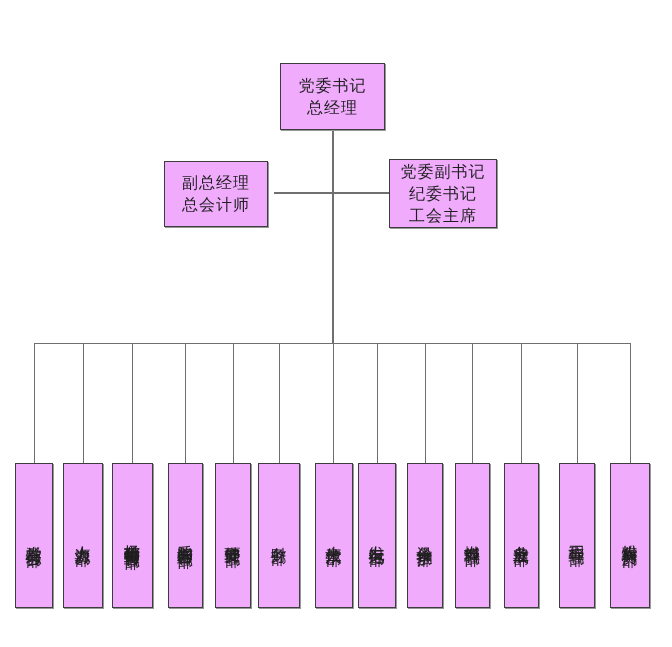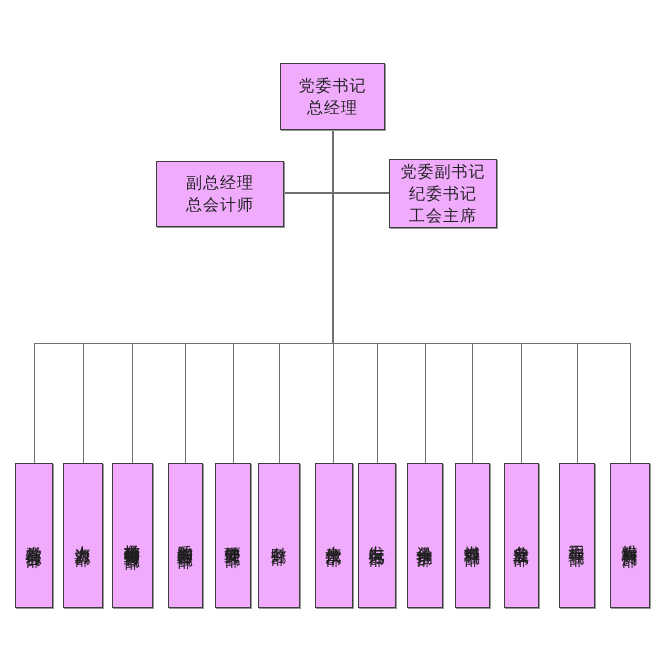--- a/index.html
+++ b/index.html
@@ -72,21 +72,21 @@
   <div class="line" style="left:472px; top:343px; width:1px; height:120px;"></div>
   <div class="line" style="left:521px; top:343px; width:1px; height:120px;"></div>
   <div class="line" style="left:577px; top:343px; width:1px; height:120px;"></div>
   <div class="line" style="left:630px; top:343px; width:1px; height:120px;"></div>
 
   <div class="node" style="left:280px; top:63px; width:105px; height:67px;">
     <div class="hlabel">党委书记
 总经理</div>
   </div>
 
-  <div class="node" style="left:156px; top:161px; width:128px; height:66px;">
+  <div class="node" style="left:164px; top:161px; width:104px; height:66px;">
     <div class="hlabel">副总经理
 总会计师</div>
   </div>
 
   <div class="node" style="left:389px; top:159px; width:108px; height:69px;">
     <div class="hlabel">党委副书记
 纪委书记
 工会主席</div>
   </div>
 

